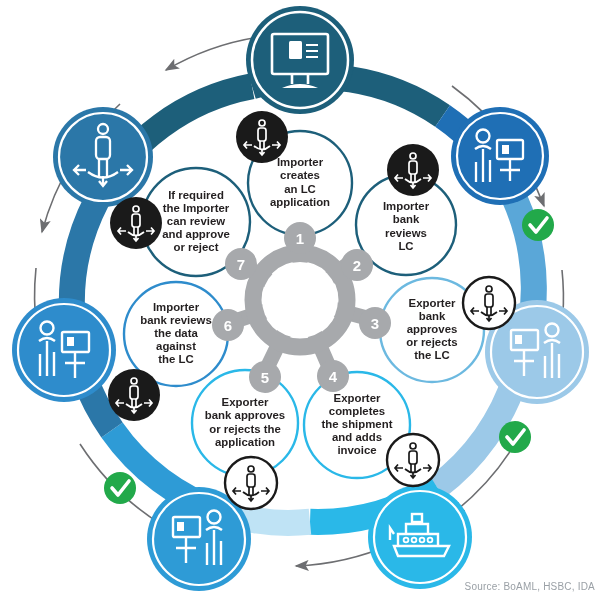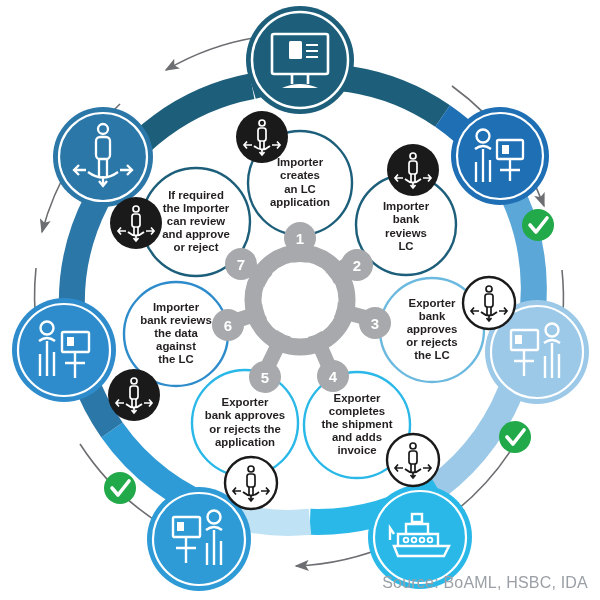--- a/index.html
+++ b/index.html
@@ -7,22 +7,22 @@
     width:600px;height:600px;
     background:#ffffff;
     font-family:"Liberation Sans", sans-serif;
     overflow:hidden;
     position:relative;
   }
   #stage{position:absolute;left:0;top:0;width:600px;height:600px;}
   svg.layer{position:absolute;left:0;top:0;width:600px;height:600px;}
   .src{
     position:absolute;
-    right:12px;bottom:8px;
-    font-size:16px;
+    right:5px;bottom:8px;
+    font-size:10px;
     color:#9aa0a6;
     letter-spacing:.2px;
     font-family:"Liberation Sans", sans-serif;
   }
   text{font-family:"Liberation Sans", sans-serif;}
   .steptxt{
     font-size:11.4px;
     font-weight:bold;
     fill:#231f20;
     text-anchor:middle;

